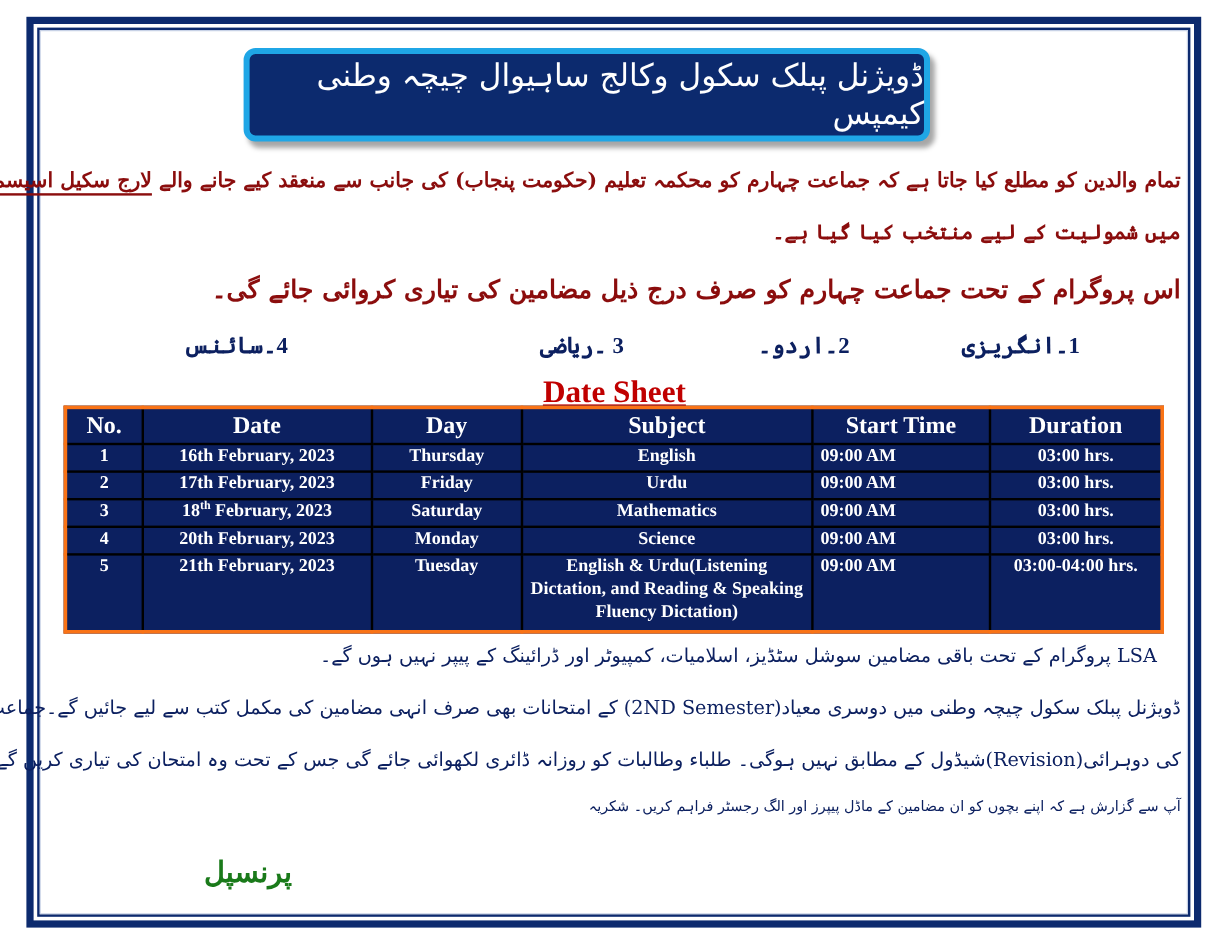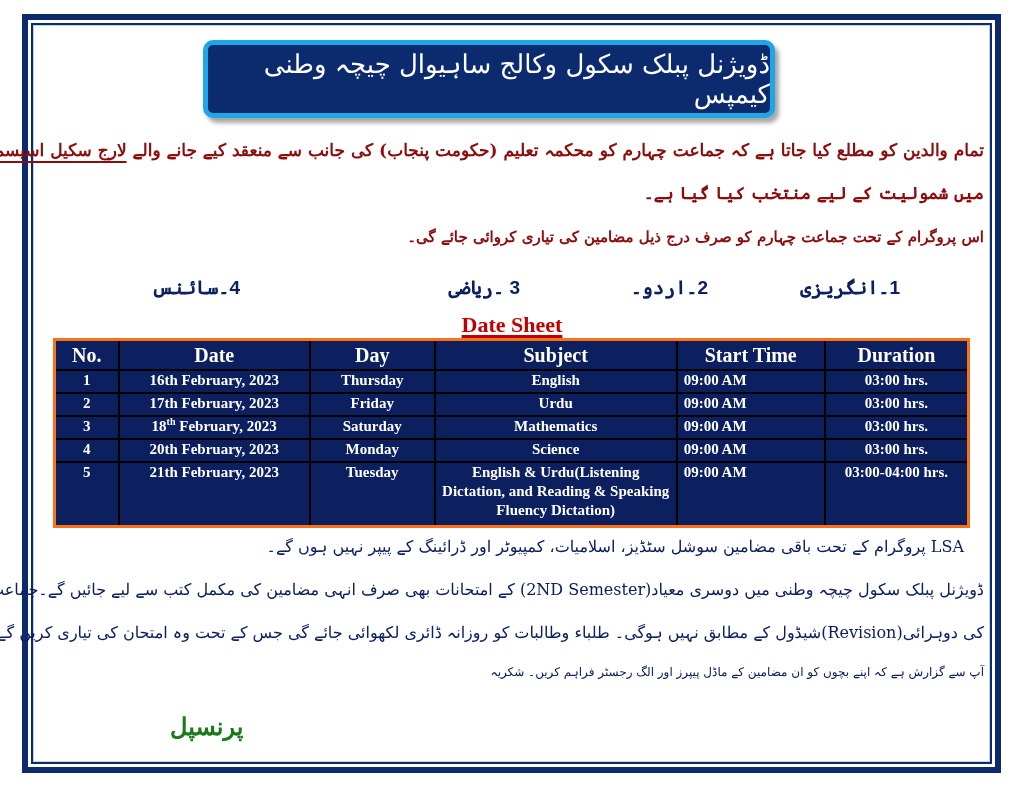--- a/index.html
+++ b/index.html
@@ -27,24 +27,24 @@
     }
     .urdu {
       position: absolute; direction: rtl; text-align: right; font-family: "DejaVu Serif", serif;
       white-space: nowrap;
     }
     .red { color: #8b0d0d; }
     .blue { color: #0c2060; }
     .green { color: #1a7a1a; }
     .underline { text-decoration: underline; text-decoration-thickness: 2px; text-underline-offset: 5px; font-weight: bold; }
     .subjects-row { position: absolute; top: 276px; left: 100px; width: 820px; height: 32px; }
-    .subj { position: absolute; font-family: Liberation Sans, sans-serif; font-size: 19px; color: #0c2060; direction: rtl; font-weight: bold; }
+    .subj { position: absolute; font-family: Liberation Serif, serif; font-size: 19px; color: #0c2060; direction: rtl; font-weight: bold; }
     .datesheet-title {
       position: absolute; top: 312px; left: 0; width: 1024px; text-align: center;
-      font-family: "Liberation Serif", serif; font-weight: bold; font-size: 22px; color: #c00000;
+      font-family: "Liberation Serif", serif; font-weight: bold; font-size: 26px; color: #c00000; text-decoration: underline;
     }
     .datesheet-title span { text-decoration: underline; text-decoration-thickness: 3px; text-underline-offset: 3px; }
     table.ds {
       position: absolute; left: 53px; top: 338px; width: 917px; border-collapse: collapse;
       background: #0c2060; font-family: "Liberation Serif", serif; font-weight: bold; color: #ffffff;
       border: 3px solid #f97316;
     }
     table.ds th, table.ds td { border: 2px solid #000000; padding: 0 6px; vertical-align: top; line-height: 19px; }
     table.ds th { font-size: 20px; height: 28px; vertical-align: middle; line-height: 24px; }
     table.ds td { font-size: 15px; height: 21px; }
@@ -60,21 +60,21 @@
 
 <div class="title-box">
   <span class="title-text">ڈویژنل پبلک سکول وکالج ساہیوال چیچہ وطنی کیمپس</span>
 </div>
 
 <div class="urdu red" style="right:40px; top:140px; font-size:17px; font-weight:bold; width:950px;">
   <span>تمام والدین کو مطلع کیا جاتا ہے کہ جماعت چہارم کو محکمہ تعلیم (حکومت پنجاب) کی جانب سے منعقد کیے جانے والے</span>
   <span class="underline">لارج سکیل اسیسمنٹ (LSA) پروگرام</span>
 </div>
 <div class="urdu red" style="right:40px; top:183px; font-size:17px; font-weight:bold;">میں شمولیت کے لیے منتخب کیا گیا ہے۔</div>
-<div class="urdu red" style="right:40px; top:228px; font-size:15px; font-weight:bold;">اس پروگرام کے تحت جماعت چہارم کو صرف درج ذیل مضامین کی تیاری کروائی جائے گی۔</div>
+<div class="urdu red" style="right:40px; top:228px; font-size:21px; font-weight:bold;">اس پروگرام کے تحت جماعت چہارم کو صرف درج ذیل مضامین کی تیاری کروائی جائے گی۔</div>
 
 <div class="subjects-row">
   <span class="subj" style="right:20px;">1۔انگریزی</span>
   <span class="subj" style="right:212px;">2۔اردو۔</span>
   <span class="subj" style="right:400px;text-align:center;">3 ۔ریاضی</span>
   <span class="subj" style="right:680px;">4۔سائنس</span>
 </div>
 
 <div class="datesheet-title">
   <span>Date Sheet</span>

